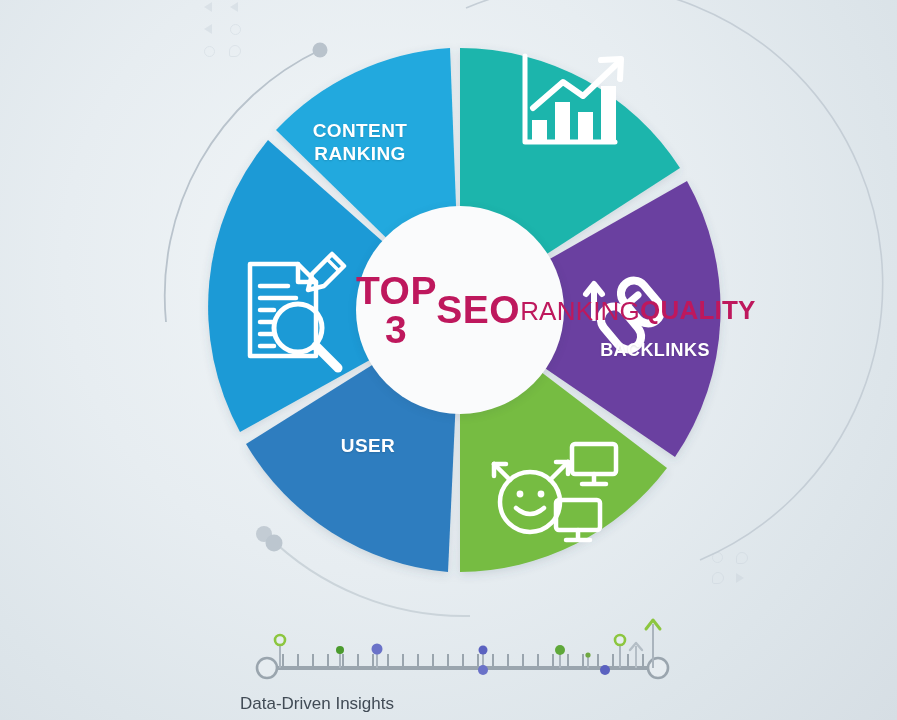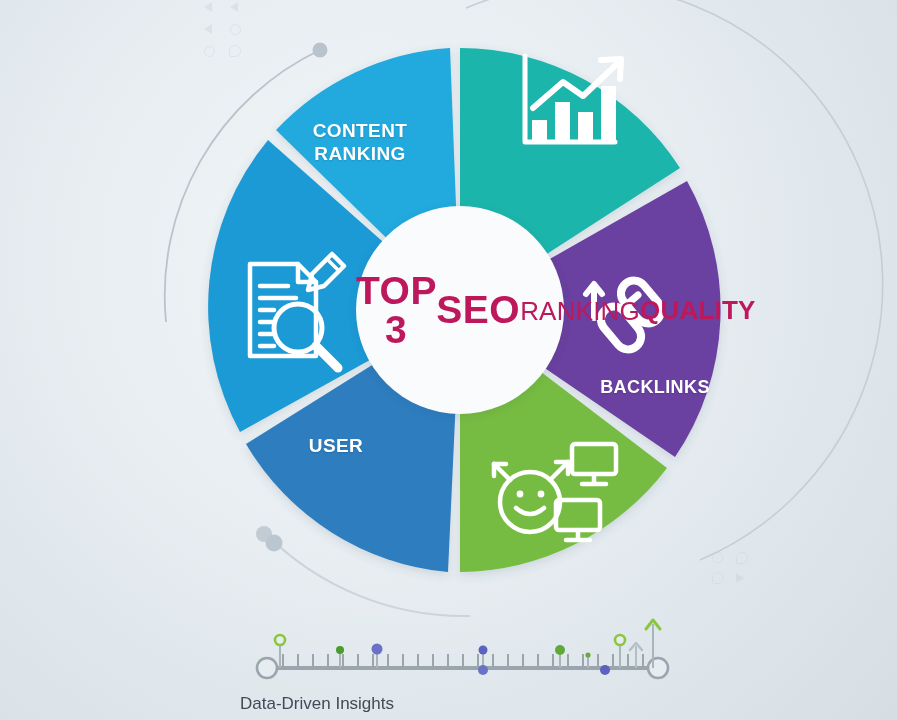--- a/index.html
+++ b/index.html
@@ -42,21 +42,21 @@
   .hub-l2{font-size:39px;font-weight:bold;letter-spacing:.5px;line-height:1.08;}
   .hub-l3{font-size:26px;font-weight:normal;letter-spacing:.2px;line-height:1.18;margin-top:2px;}
   .hub-l4{font-size:26px;font-weight:bold;letter-spacing:.2px;line-height:1.18;}
 
   .seg-label{
     position:absolute;color:#fff;font-weight:bold;text-align:center;
     line-height:1.2;text-shadow:0 1px 2px rgba(0,0,0,.14);
     pointer-events:none;
   }
   .seg-label.big{font-size:19px;letter-spacing:.4px;}
-  .seg-label.one{font-size:18px;letter-spacing:.4px;margin-top:37px;}
+  .seg-label.one{font-size:18px;letter-spacing:.4px;}
 
   
   .ruler{position:absolute;left:255px;top:612px;width:415px;height:70px;}
   .captions{position:absolute;left:240px;top:694px;width:450px;
             display:flex;justify-content:space-between;
             font-size:17px;color:#414b55;}
   .cap{white-space:nowrap;}
 </style>
 </head>
 <body>
@@ -185,21 +185,21 @@
       <div class="hub-l3">RANKING</div>
       <div class="hub-l4">QUALITY</div>
     </div>
 
     
     <div class="seg-label big" style="left:105px;top:90px;width:190px;">
       <div>CONTENT</div>
       <div>RANKING</div>
     </div>
 
-    <div class="seg-label big" style="left:76px;top:405px;width:200px;">
+    <div class="seg-label big" style="left:108px;top:405px;width:200px;">
       <div>USER</div>
     </div>
 
     <div class="seg-label one" style="left:400px;top:310px;width:190px;">BACKLINKS</div>
   </div>
 
   <div class="ruler">
     <svg width="415" height="70">
 
       <line x1="14" y1="56" x2="401" y2="56" stroke="#9aa5ae" stroke-width="4" stroke-linecap="round"></line>

